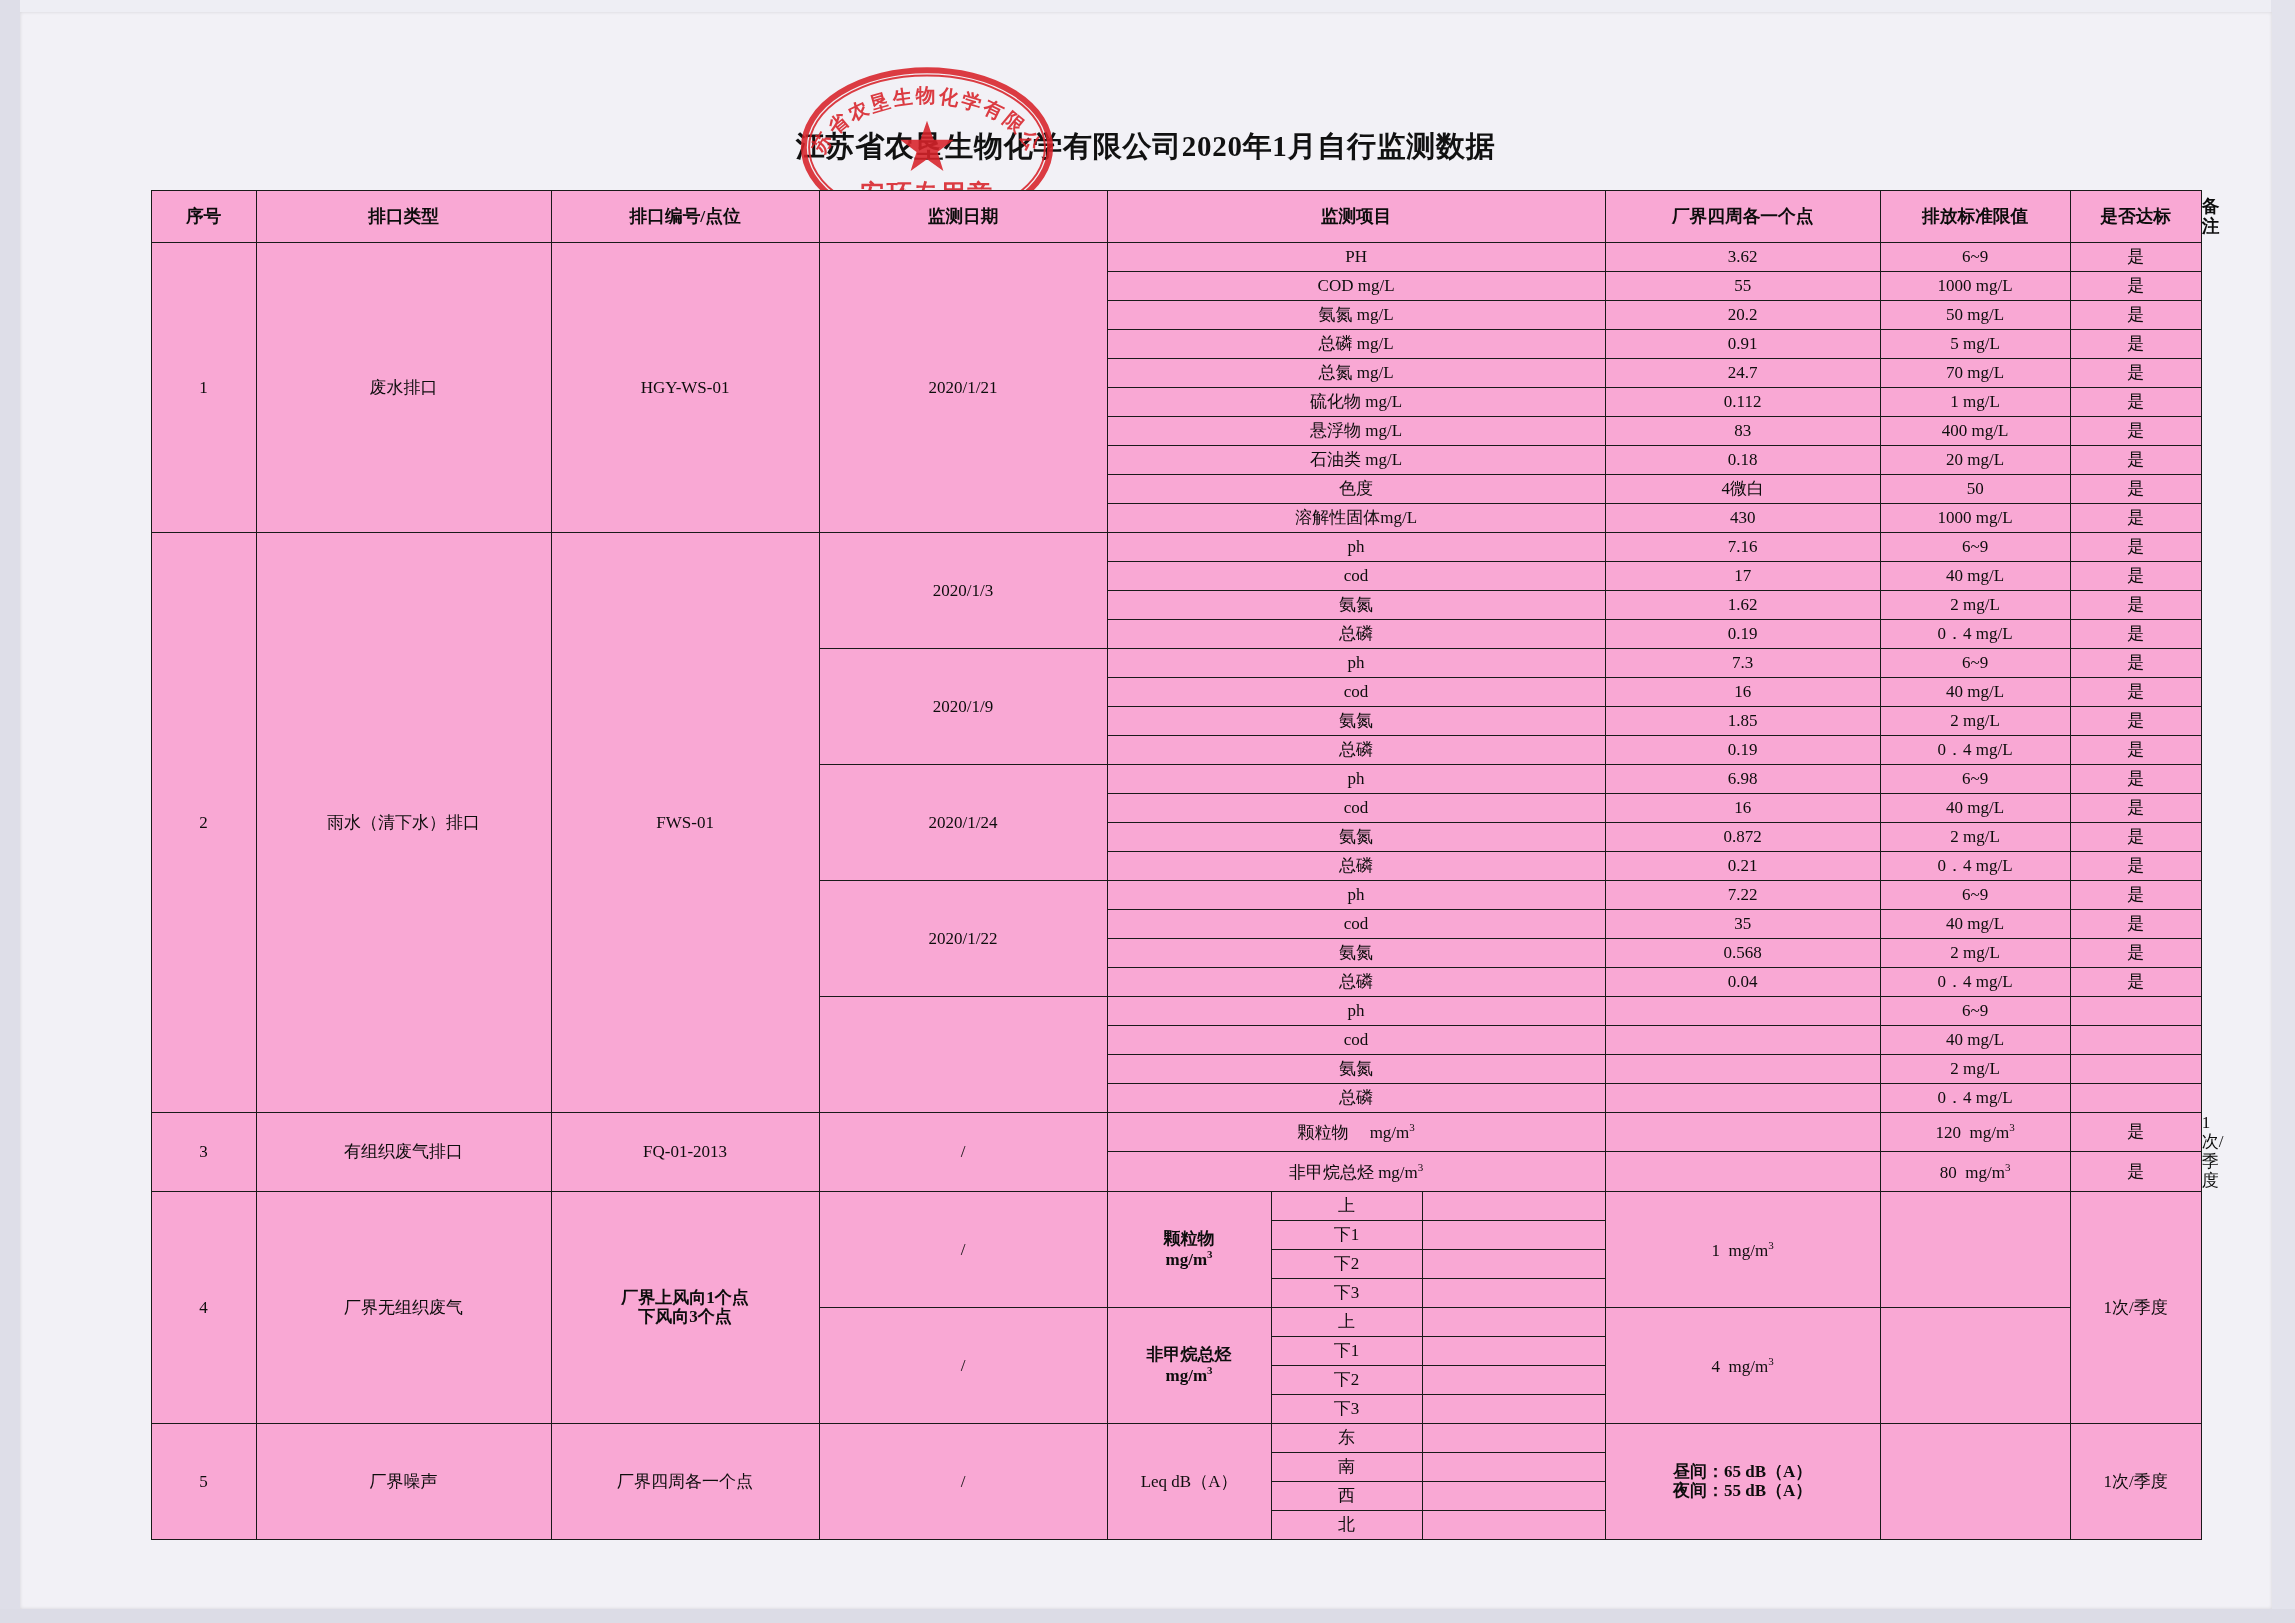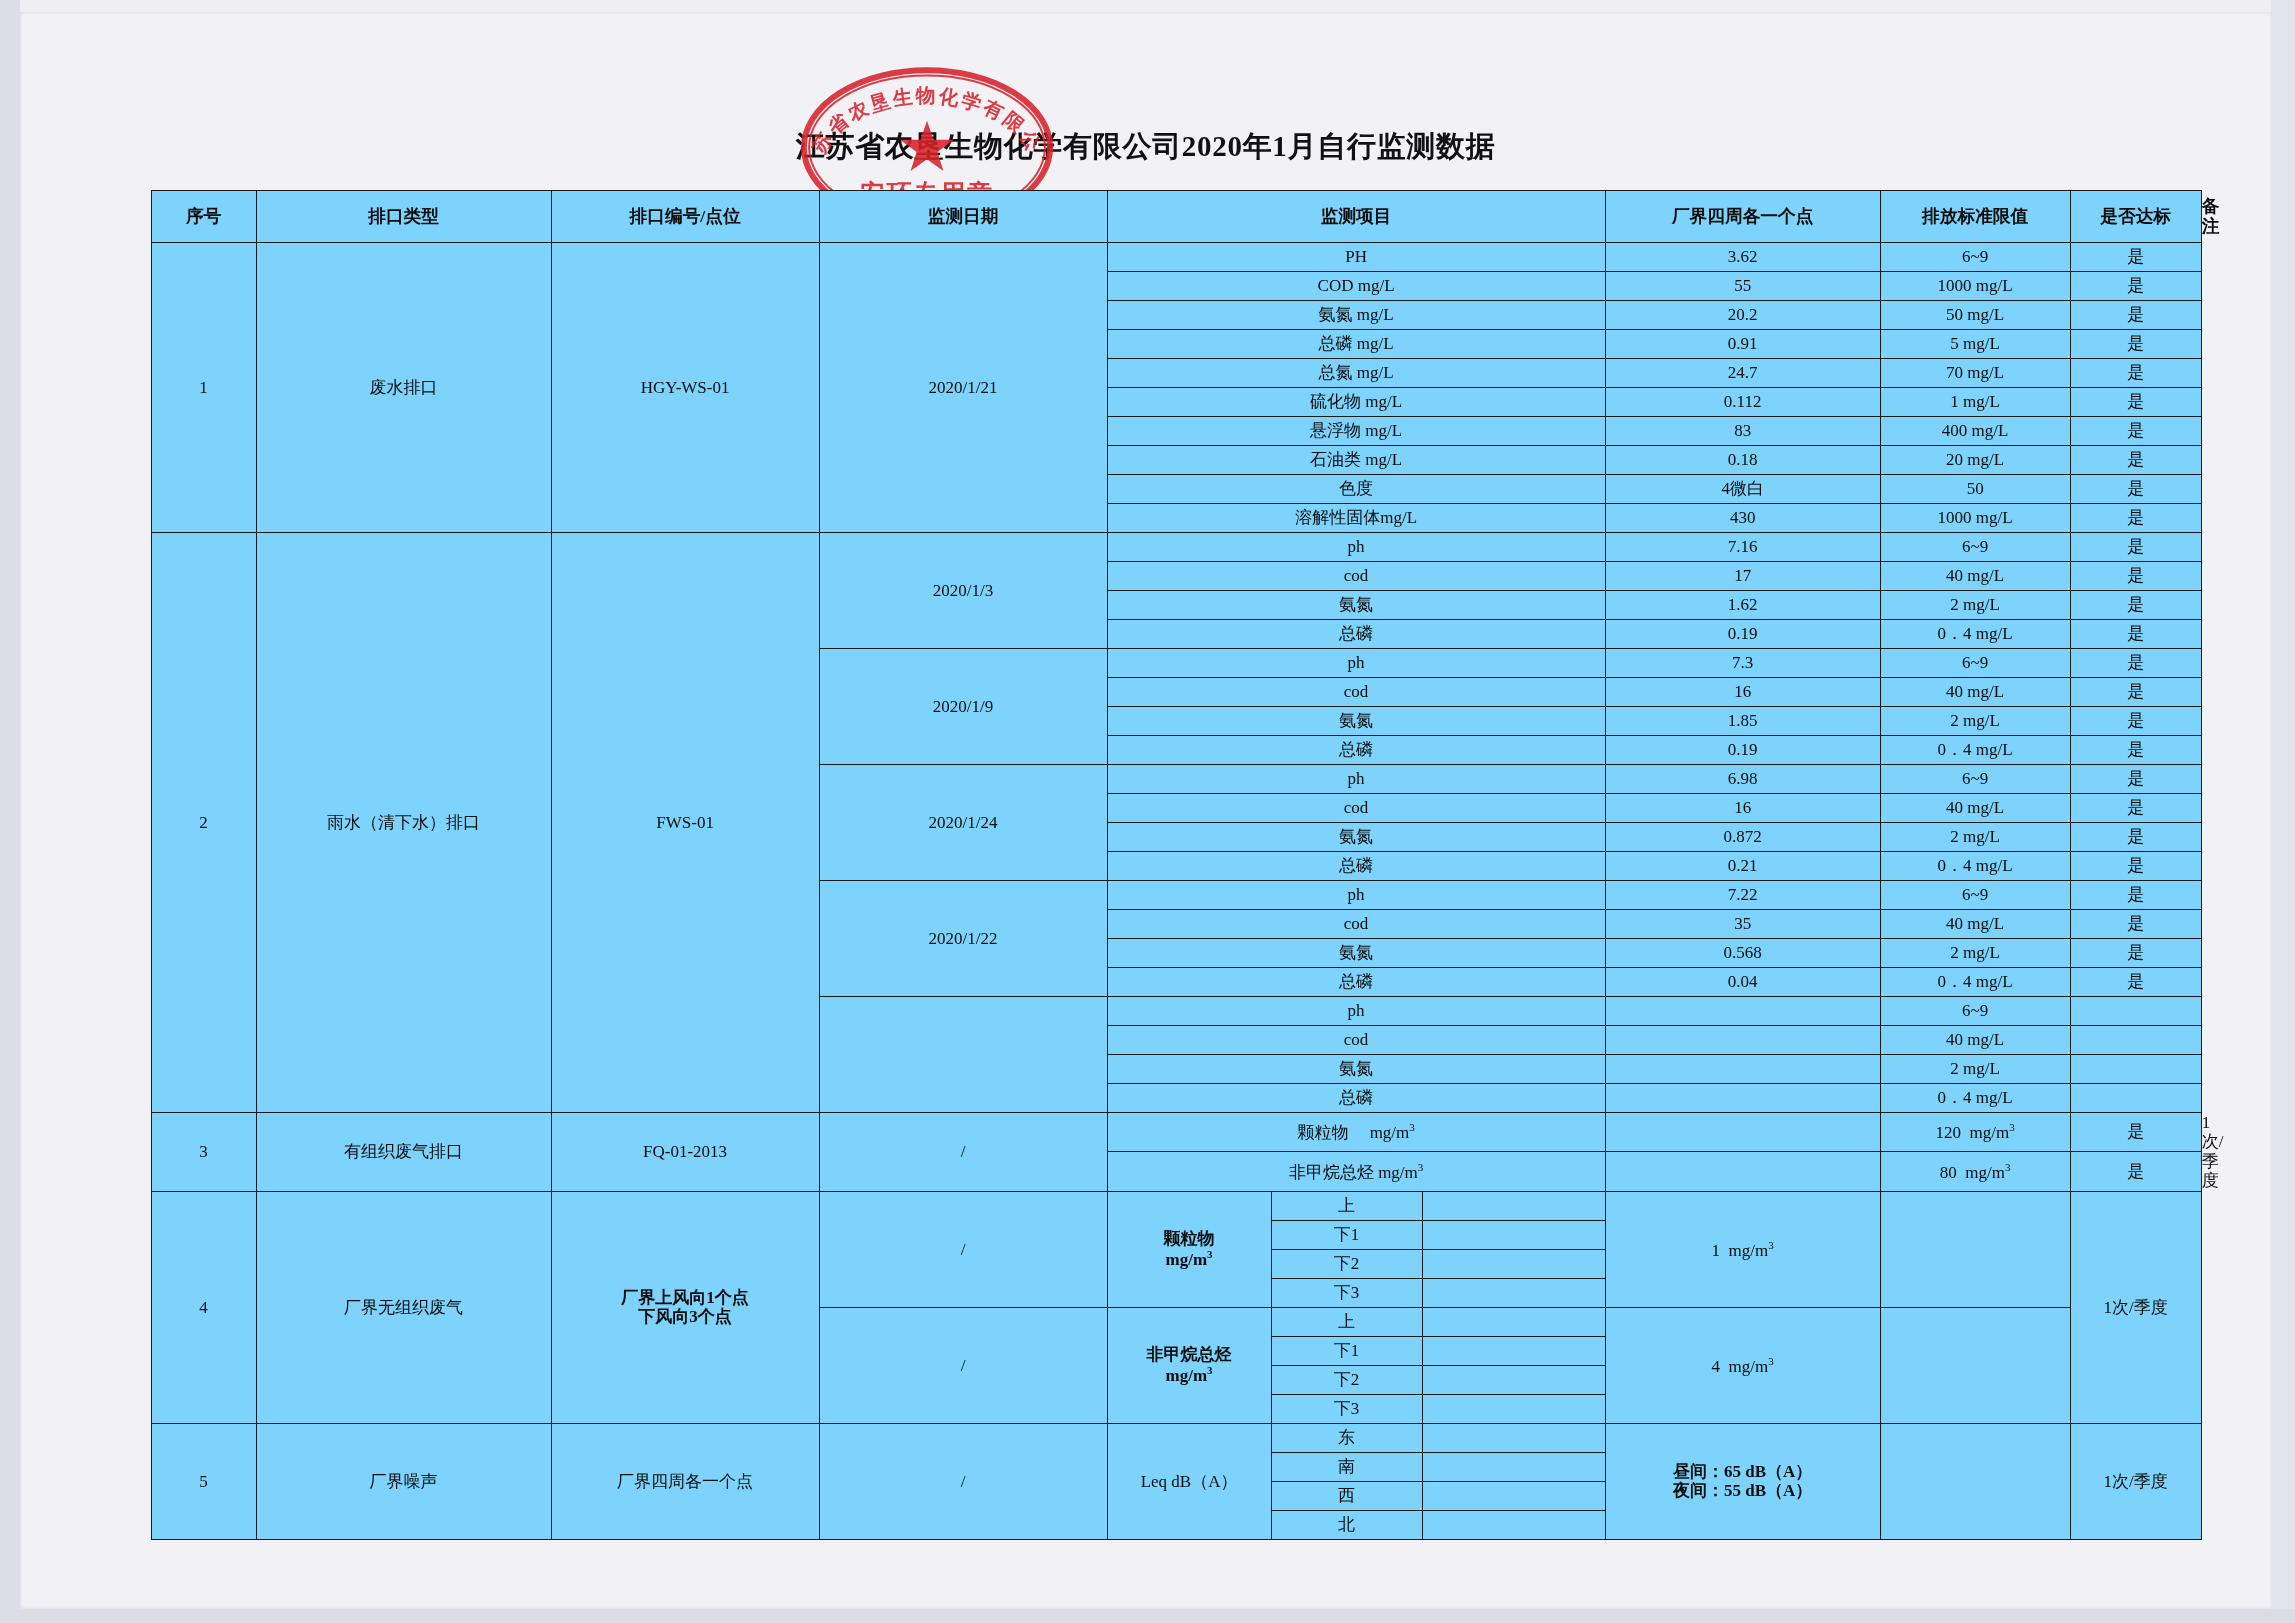--- a/index.html
+++ b/index.html
@@ -42,21 +42,21 @@
     color: #111;
     font-family: "Liberation Serif", serif;
   }
   table.main {
     position: absolute;
     left: 131px;
     top: 178px;
     width: 2005px;
     border-collapse: collapse;
     table-layout: fixed;
-    background: #7dd3fc;
+    background: #f9a8d4;
   }
   table.main td, table.main th {
     border: 1.3px solid #1a1a1a;
     font-size: 17px;
     text-align: center;
     vertical-align: middle;
     color: #0d0d0d;
     font-family: "Liberation Serif", serif;
     padding: 0;
     height: 28px;

